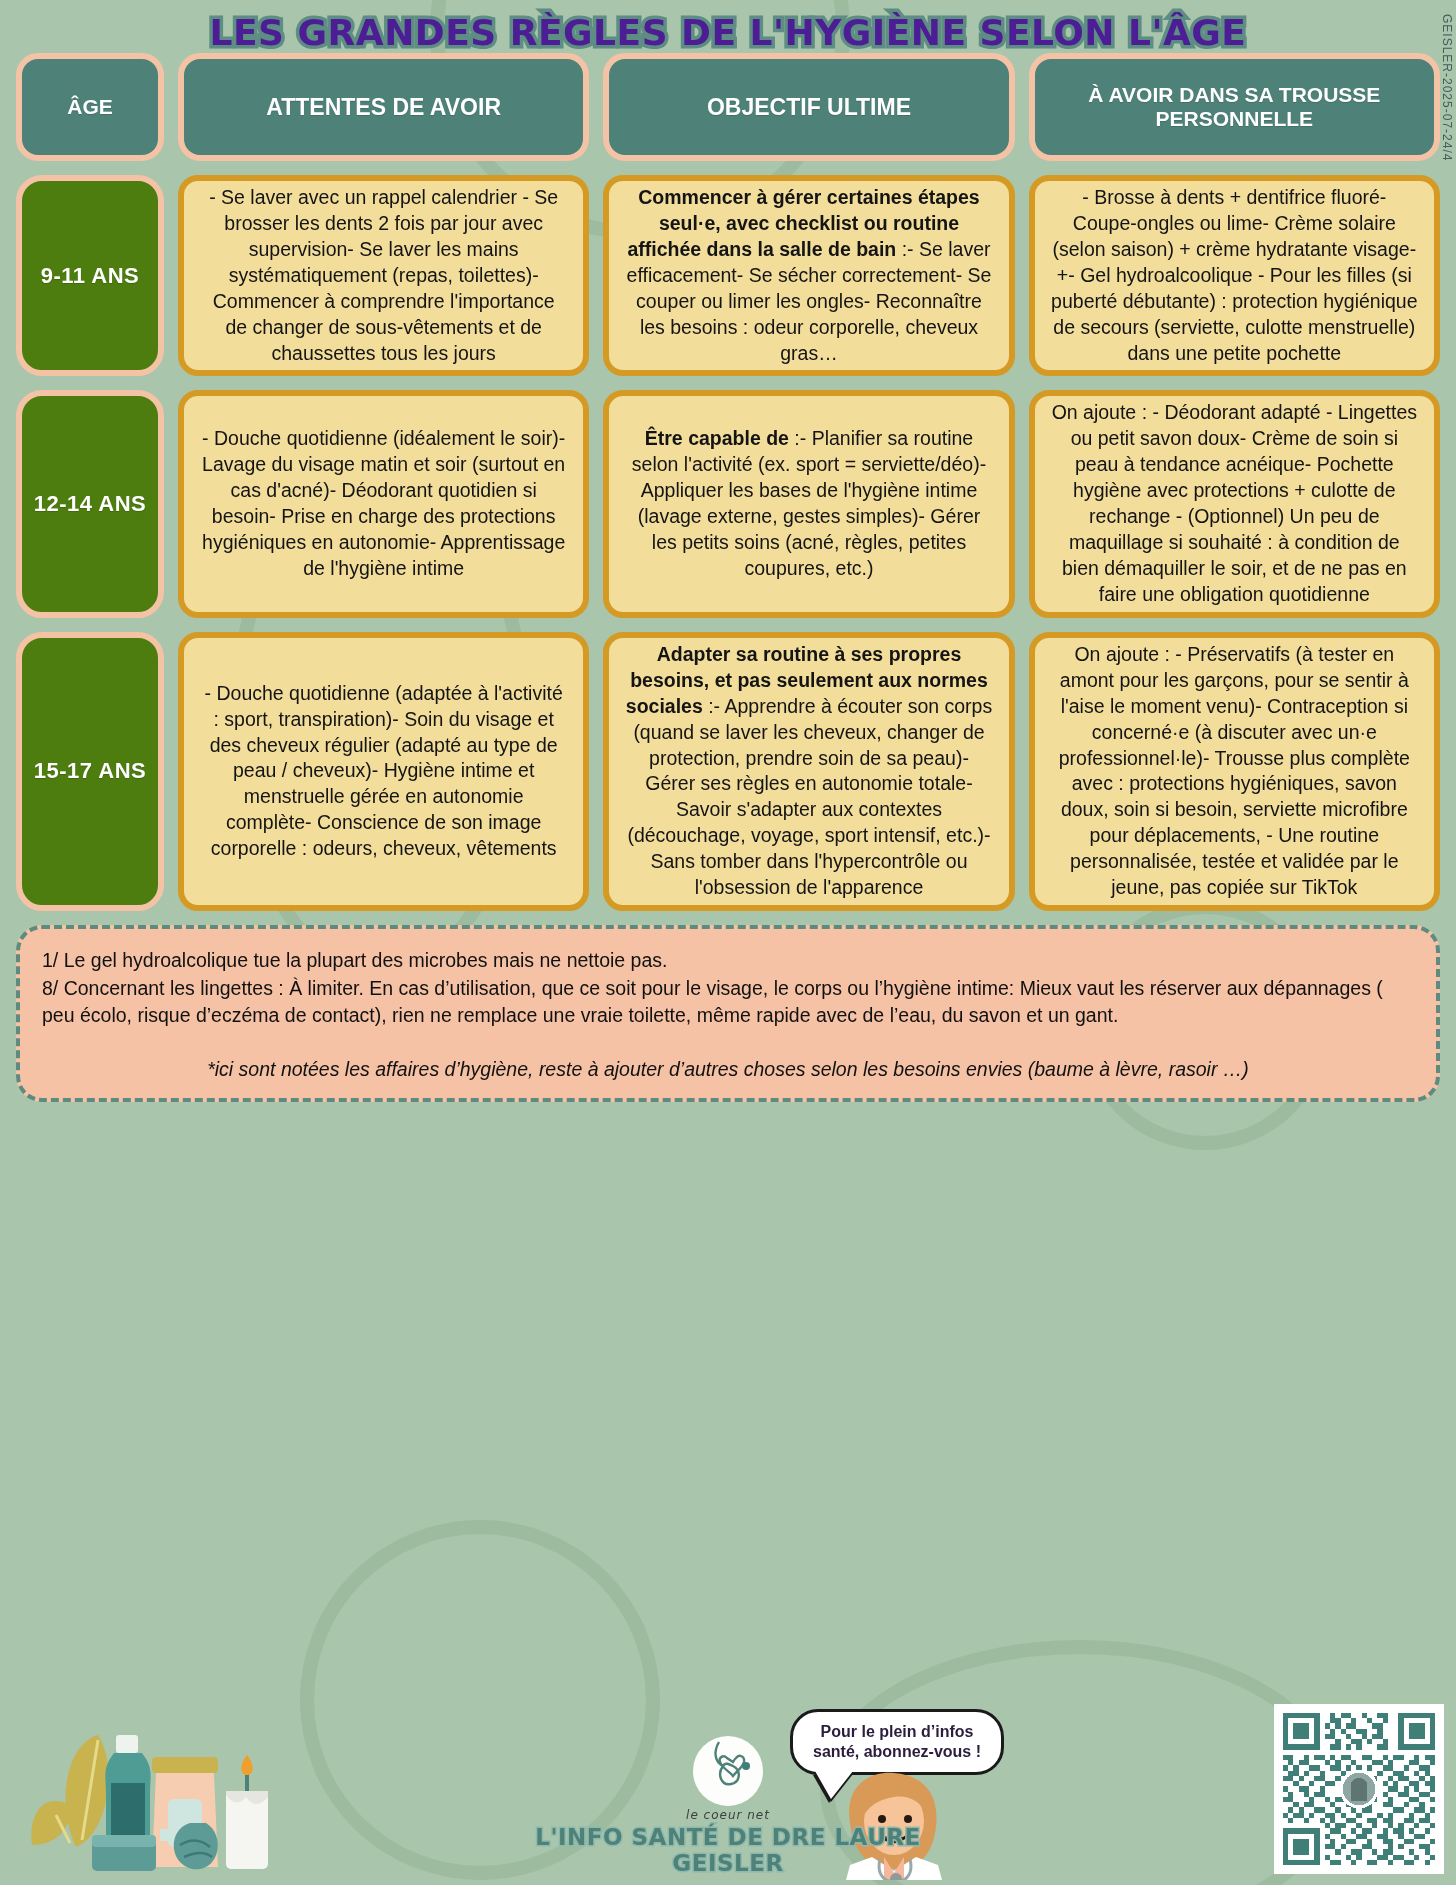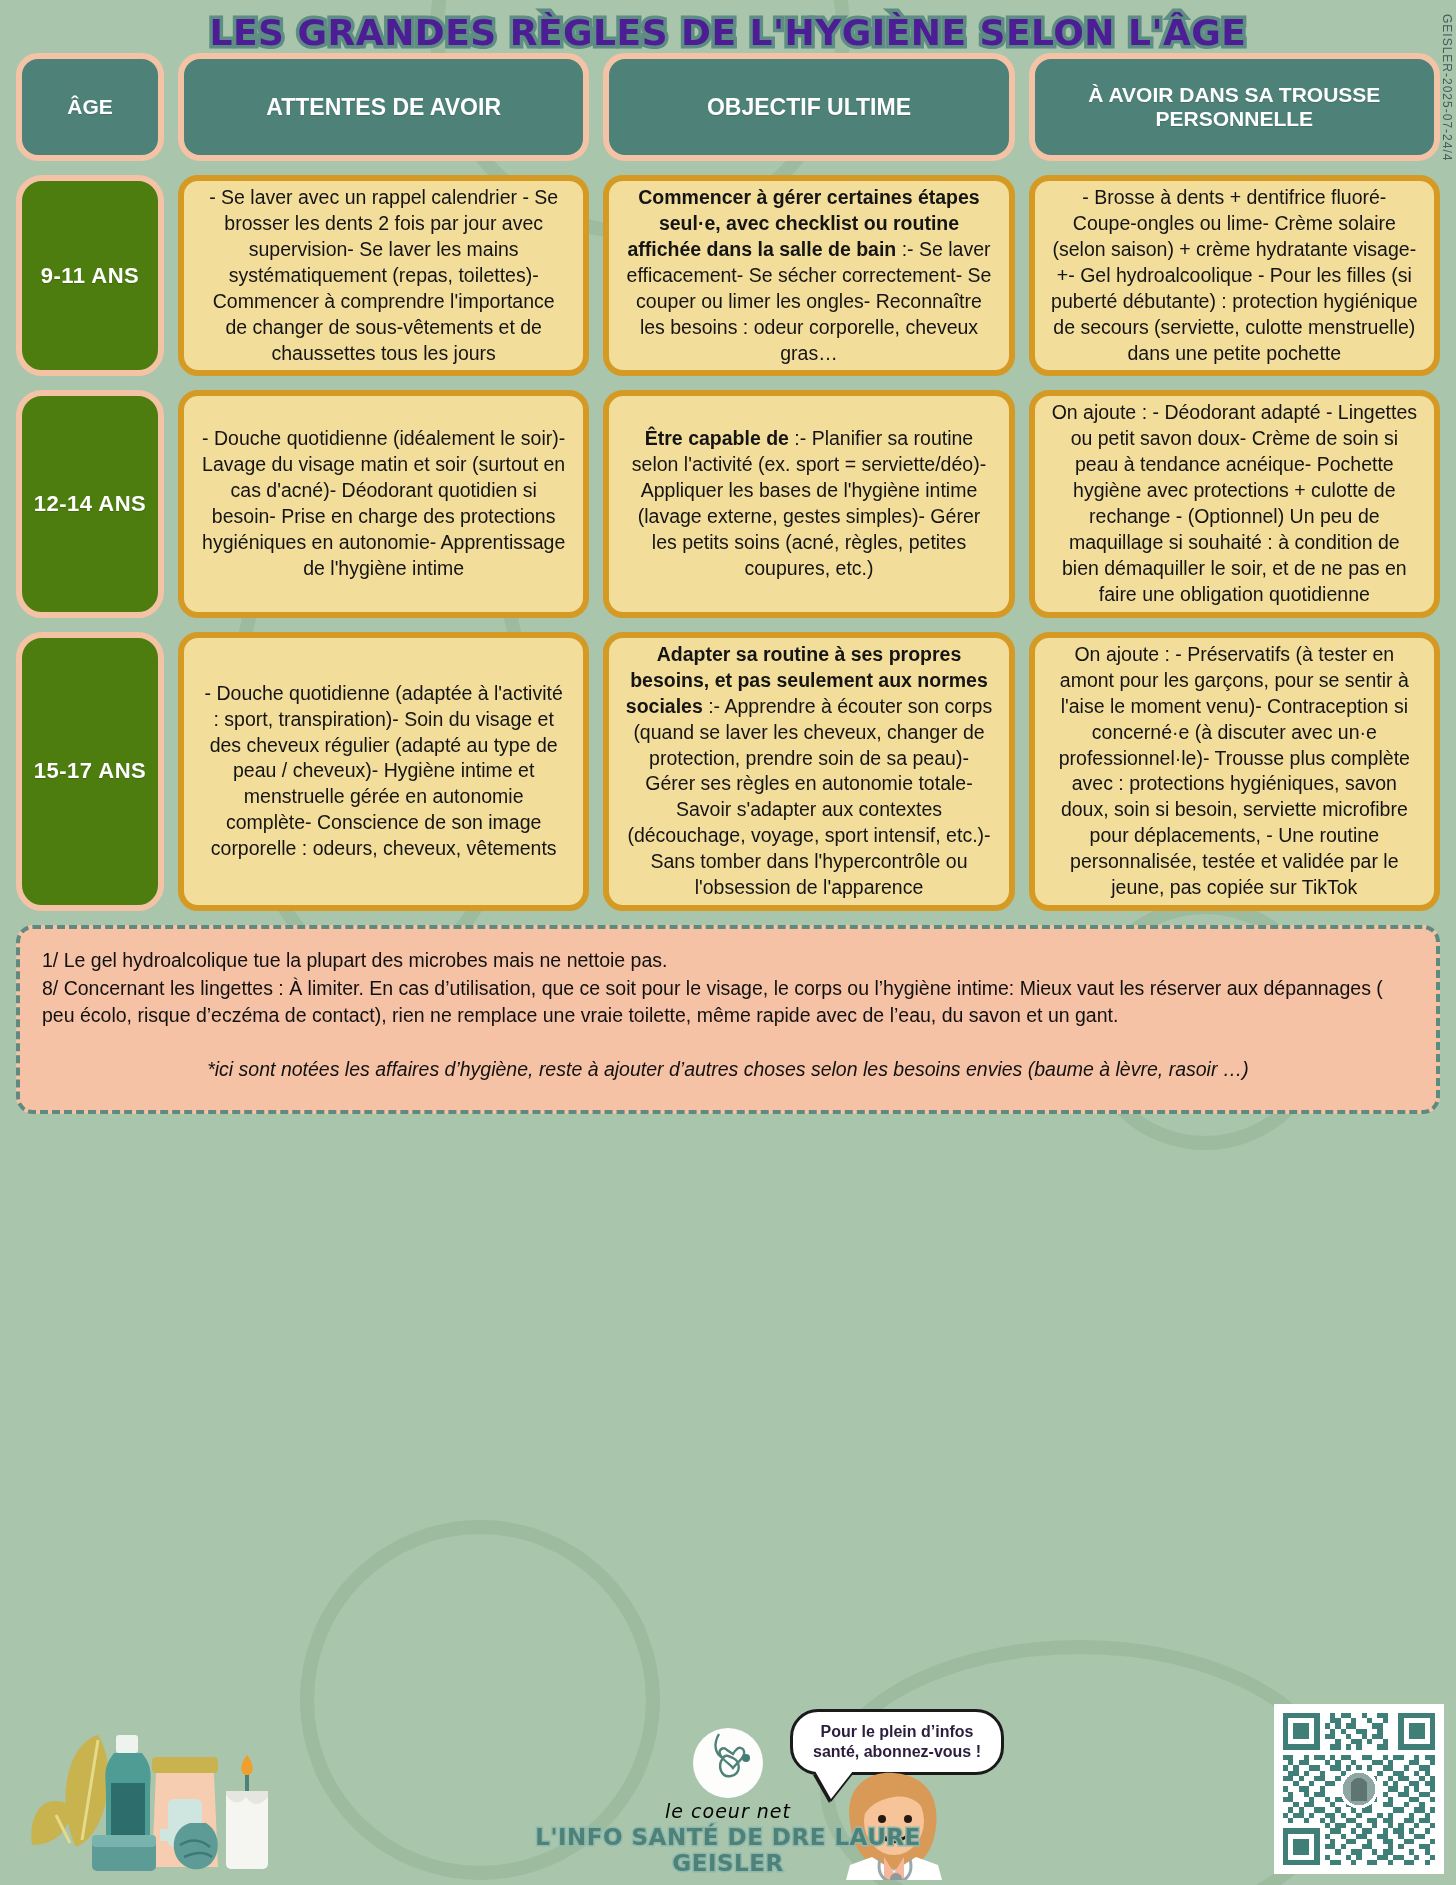--- a/index.html
+++ b/index.html
@@ -120,22 +120,22 @@
     font-family: "Liberation Sans", sans-serif;
   }
   .card span.txt { display: block; }
   .card b { font-weight: 800; }
 
   
   .note {
     margin: 10px 0 0 0;
     background: #f5c2a5;
     border: 4px dashed #5f8a80;
-    border-radius: 17px;
-    padding: 18px 22px 26px 22px;
+    border-radius: 26px;
+    padding: 18px 22px 14px 22px;
     color: #111;
     font-size: 19.5px;
     line-height: 1.42;
   }
   .note p { margin: 0; }
   .note .starline {
     margin-top: 26px;
     font-style: italic;
     text-align: center;
     padding: 0 18px;
@@ -196,22 +196,22 @@
     text-align: center;
     width: 420px;
   }
   .brand .logo-circle {
     width: 70px; height: 70px; border-radius: 50%;
     background: #fdfdfb;
     margin: 0 auto 2px auto;
     position: relative;
   }
   .brand .le-coeur {
-    font-size: 19px;
-    color: #000000;
+    font-size: 12px;
+    color: #404040;
     font-family: "DejaVu Sans", sans-serif;
     font-style: italic;
     letter-spacing: 1px;
     margin-bottom: 2px;
   }
   .brand .info-sante {
     font-size: 23px;
     font-weight: 900;
     color: #4e8278;
     letter-spacing: 0.5px;

